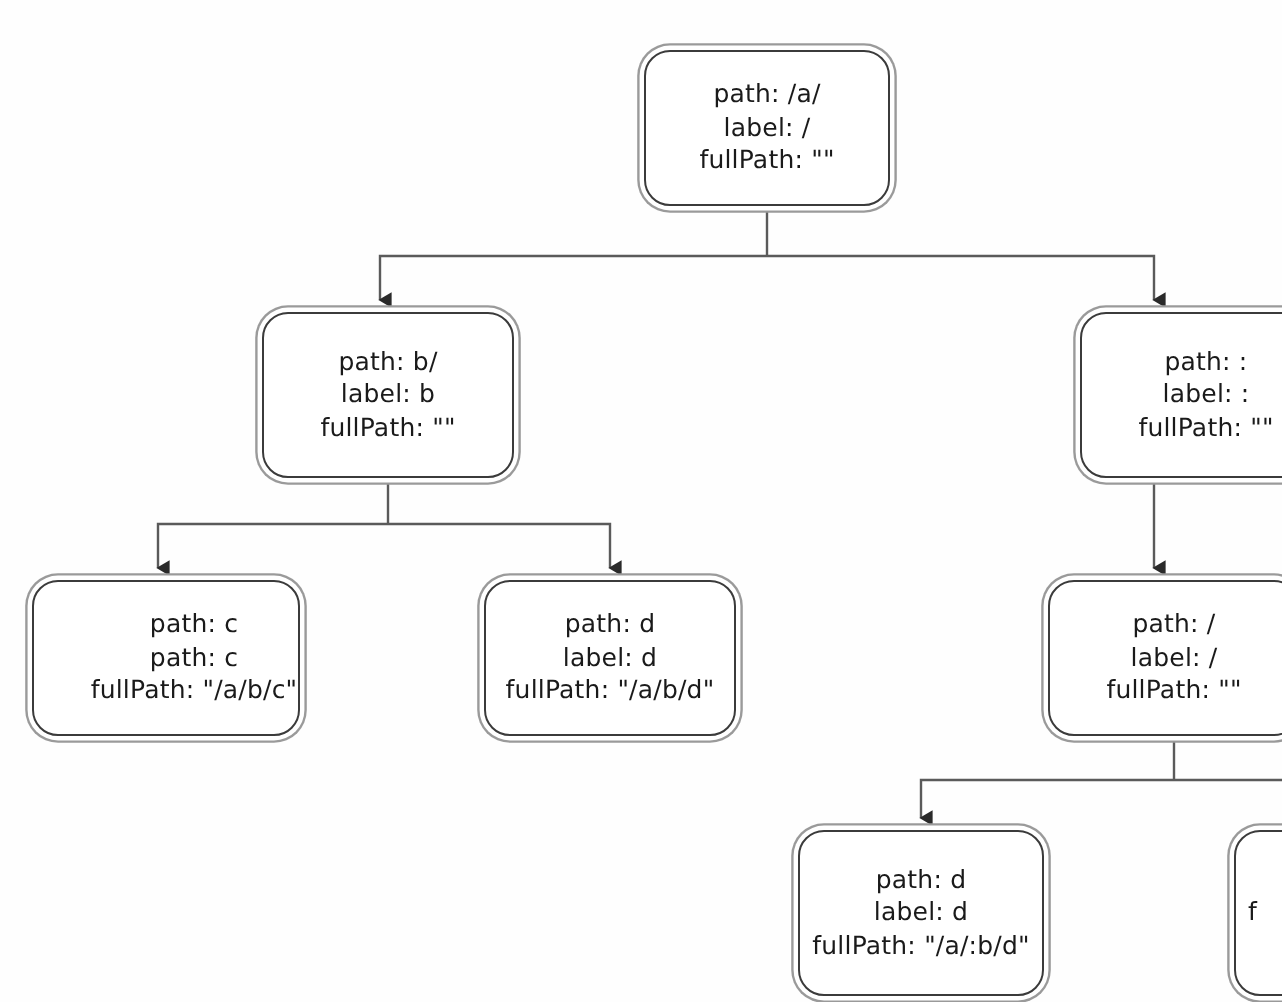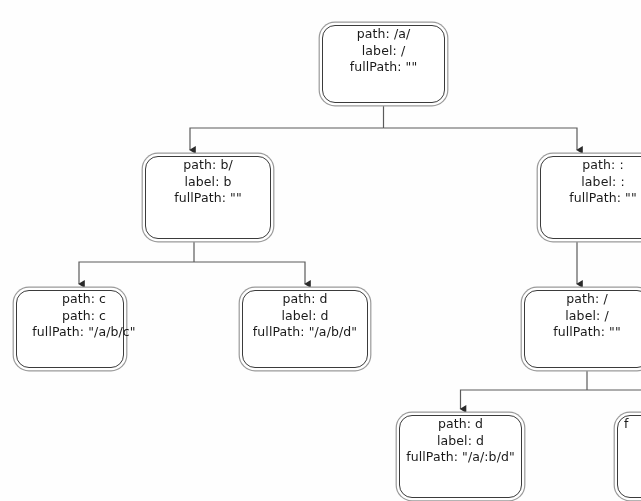--- a/index.html
+++ b/index.html
@@ -27,20 +27,21 @@
   .node {
     position: absolute;
     box-sizing: border-box;
     background: #ffffff;
     border: 1.3px solid #3b3b3b;
     border-radius: 13px;
     box-shadow: 0 0 0 2.2px #ffffff, 0 0 0 3.4px #9a9a9a;
     display: flex;
     flex-direction: column;
     align-items: center;
+    justify-content: center;
     z-index: 2;
   }
   .node-line {
     color: #1a1a1a;
     font-size: 12.5px;
     line-height: 16.5px;
     white-space: nowrap;
     letter-spacing: 0.1px;
   }
   .watermark {
@@ -80,33 +81,33 @@
       <path d="M587,390 L678,390 L678,409"></path>
     </g>
   </svg>
 
   <div class="node" style="left:322px; top:25px; width:123px; height:78px;">
     <div class="node-line">path: /a/</div>
     <div class="node-line">label: /</div>
     <div class="node-line">fullPath: ""</div>
   </div>
 
-  <div class="node" style="left:131px; top:156px; width:126px; height:83px;margin-left:14px;">
+  <div class="node" style="left:131px; top:156px; width:126px; height:83px;">
     <div class="node-line">path: b/</div>
     <div class="node-line">label: b</div>
     <div class="node-line">fullPath: ""</div>
   </div>
 
   <div class="node" style="left:514px; top:156px; width:126px; height:83px;margin-left:26px;">
     <div class="node-line">path: :</div>
     <div class="node-line">label: :</div>
     <div class="node-line">fullPath: ""</div>
   </div>
 
-  <div class="node" style="left:16px; top:290px; width:108px; height:78px;padding-left:28px;">
+  <div class="node" style="left:16px; top:290px; width:134px; height:78px;padding-left:28px;">
     <div class="node-line">path: c</div>
     <div class="node-line">path: c</div>
     <div class="node-line">fullPath: "/a/b/c"</div>
   </div>
 
   <div class="node" style="left:242px; top:290px; width:126px; height:78px;">
     <div class="node-line">path: d</div>
     <div class="node-line">label: d</div>
     <div class="node-line">fullPath: "/a/b/d"</div>
   </div>

